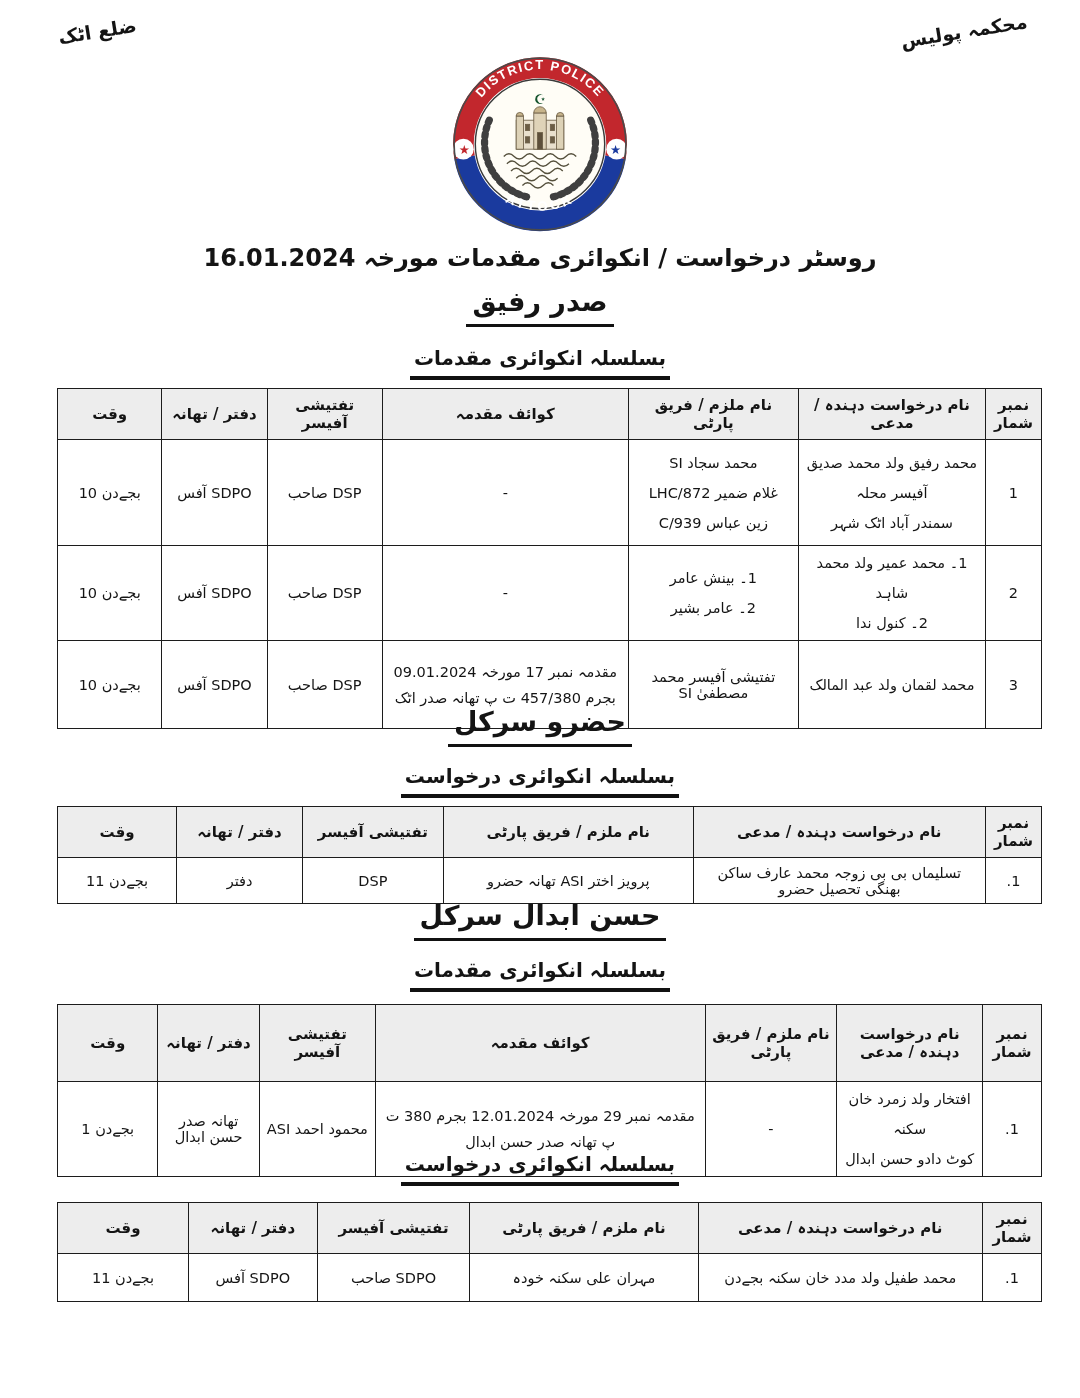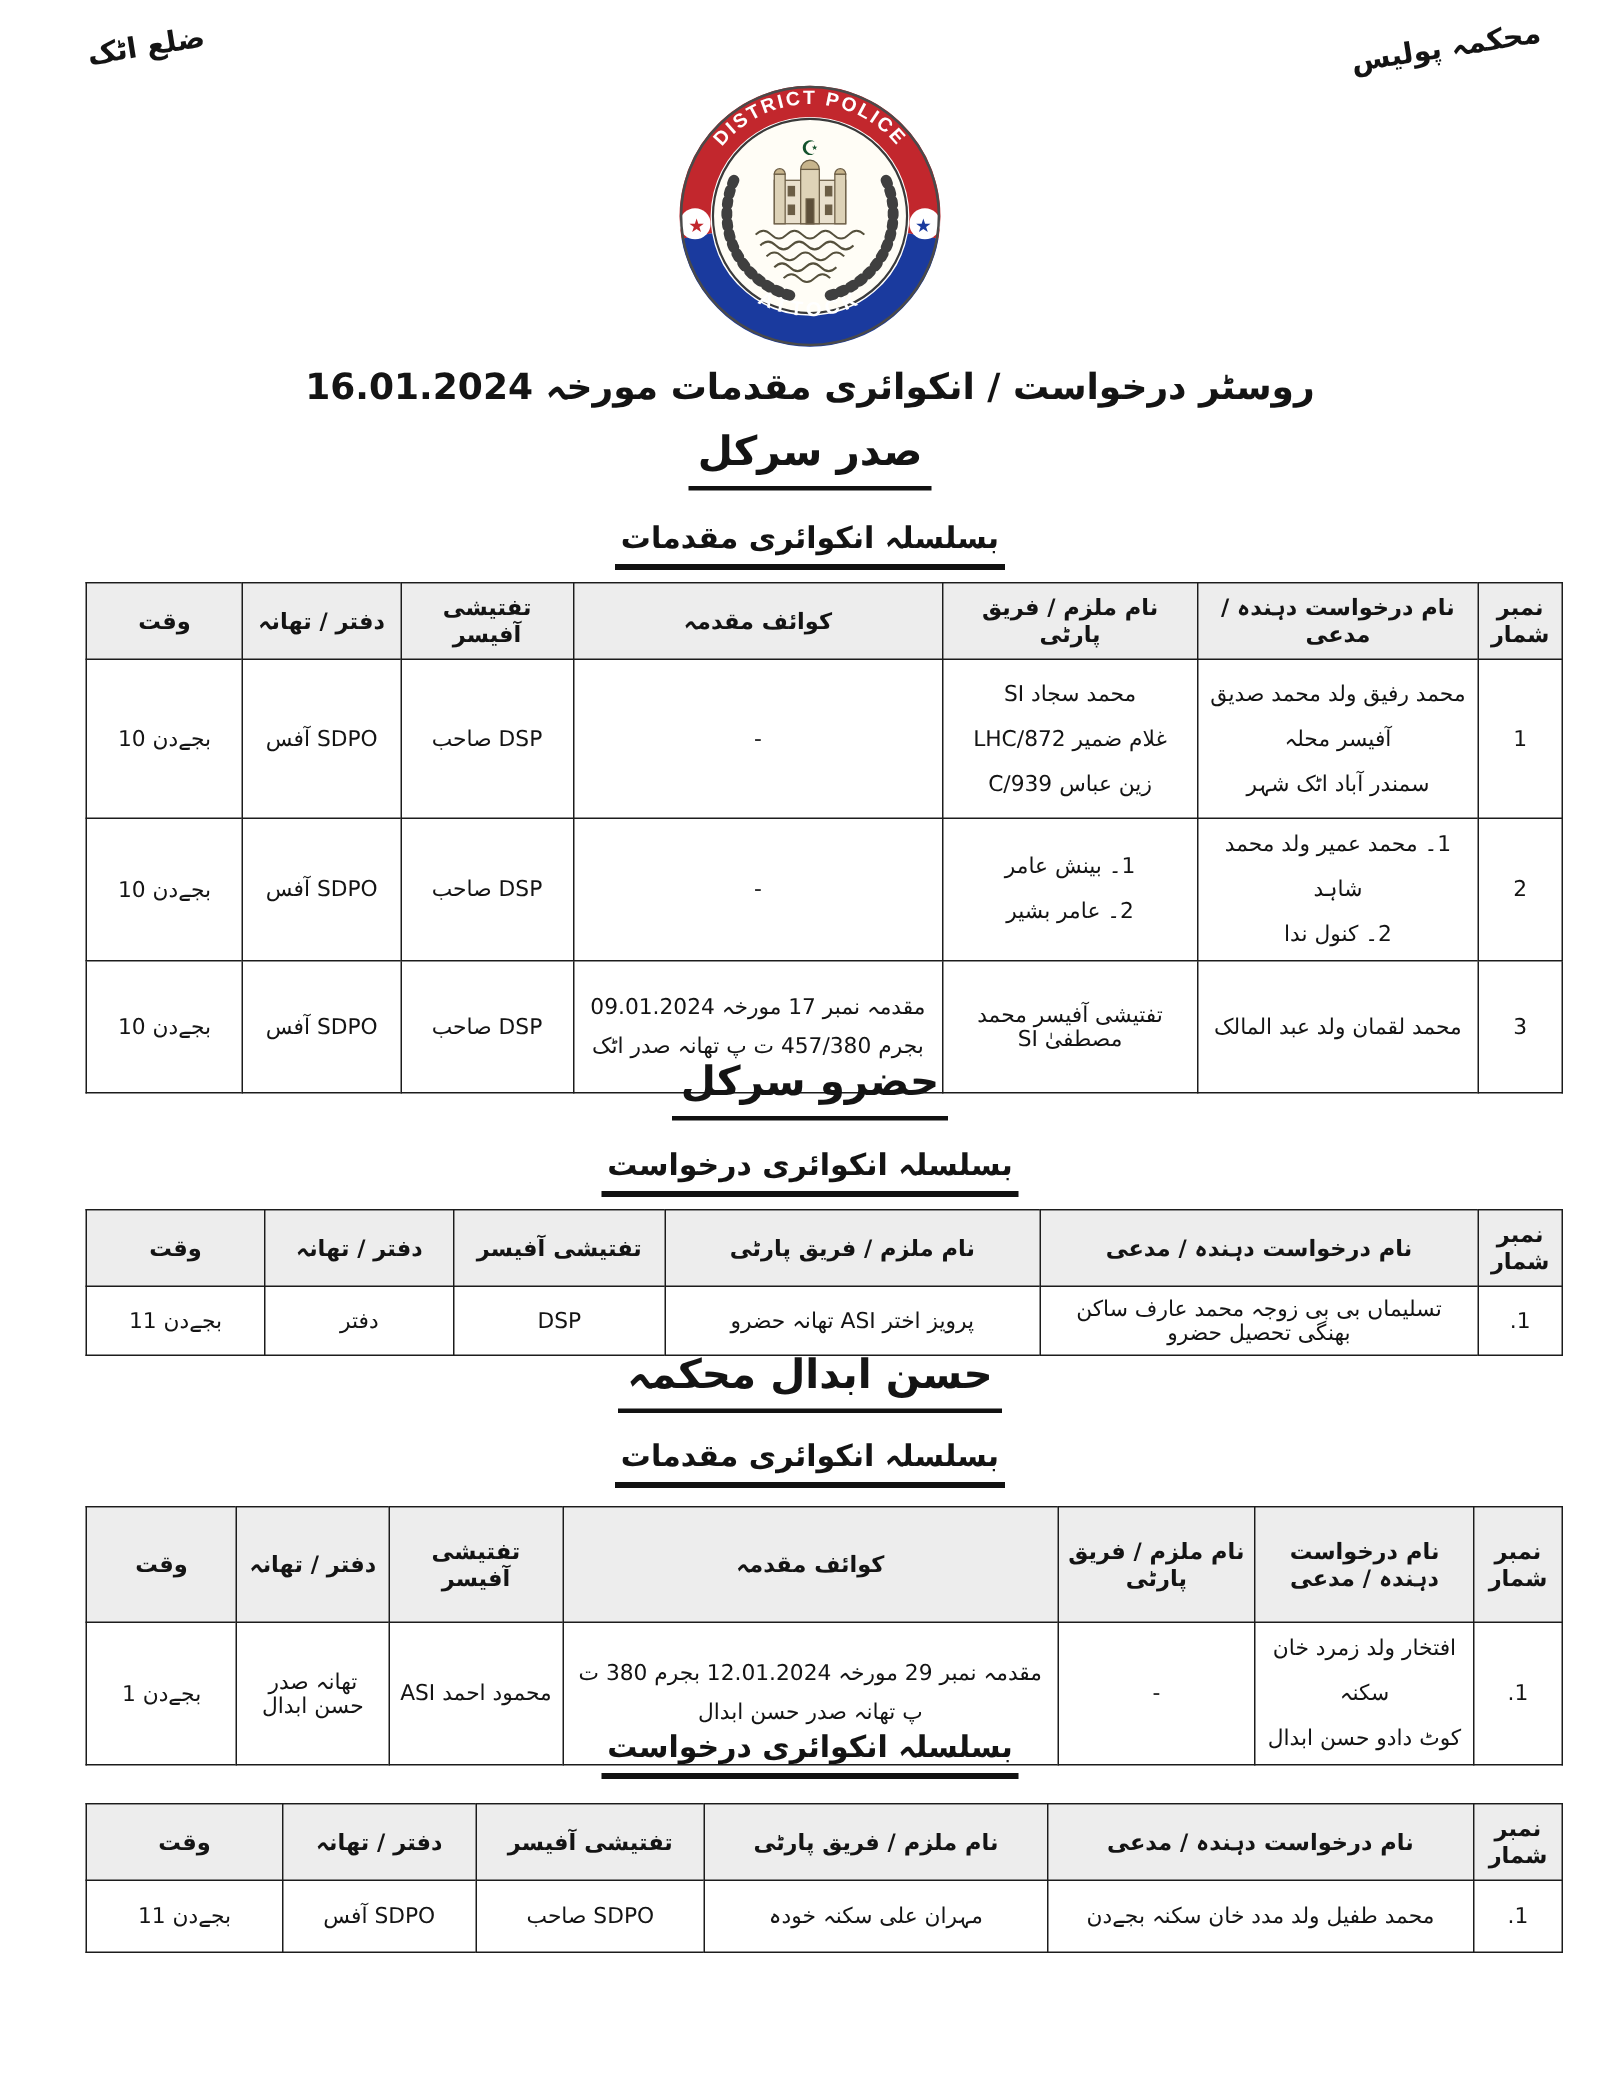--- a/index.html
+++ b/index.html
@@ -87,21 +87,21 @@
     <path d="M53,104 q5,-5 10,0 t10,0 t10,0 t10,0 t10,0 t10,0"></path>
     <path d="M57,111 q5,-5 10,0 t10,0 t10,0 t10,0 t10,0"></path>
     <path d="M62,118 q5,-5 10,0 t10,0 t10,0 t10,0"></path>
     <path d="M68,125 q5,-5 10,0 t10,0 t10,0"></path>
   </g>
 </svg>
 </div>
 
 <div class="title urdu">روسٹر درخواست / انکوائری مقدمات مورخہ 16.01.2024</div>
 
-<div class="hblock" style="top:286px;"><span class="hmain urdu">صدر سرکل</span></div>
+<div class="hblock" style="top:286px;"><span class="hmain urdu">صدر رفیق</span></div>
 <div class="hblock" style="top:346px;"><span class="hsub urdu">بسلسلہ انکوائری مقدمات</span></div>
 
 <table class="t1 urdu" style="top:388px;">
   <colgroup>
       <col style="width:5.7%">
       <col style="width:19%">
       <col style="width:17.3%">
       <col style="width:25%">
       <col style="width:11.7%">
       <col style="width:10.7%">
@@ -185,21 +185,21 @@
     <td>1.</td>
     <td>تسلیماں بی بی زوجہ محمد عارف ساکن بھنگی تحصیل حضرو</td>
     <td>پرویز اختر ASI تھانہ حضرو</td>
     <td>DSP</td>
     <td>دفتر</td>
     <td class="ltr">11 بجےدن</td>
   </tr>
 </tbody>
   </table>
 
-<div class="hblock" style="top:900px;"><span class="hmain urdu">حسن ابدال محکمہ</span></div>
+<div class="hblock" style="top:900px;"><span class="hmain urdu">حسن ابدال سرکل</span></div>
 <div class="hblock" style="top:958px;"><span class="hsub urdu">بسلسلہ انکوائری مقدمات</span></div>
 
 <table class="t3 urdu" style="top:1004px;">
   <colgroup>
       <col style="width:6%">
       <col style="width:14.8%">
       <col style="width:13.4%">
       <col style="width:33.5%">
       <col style="width:11.8%">
       <col style="width:10.3%">

